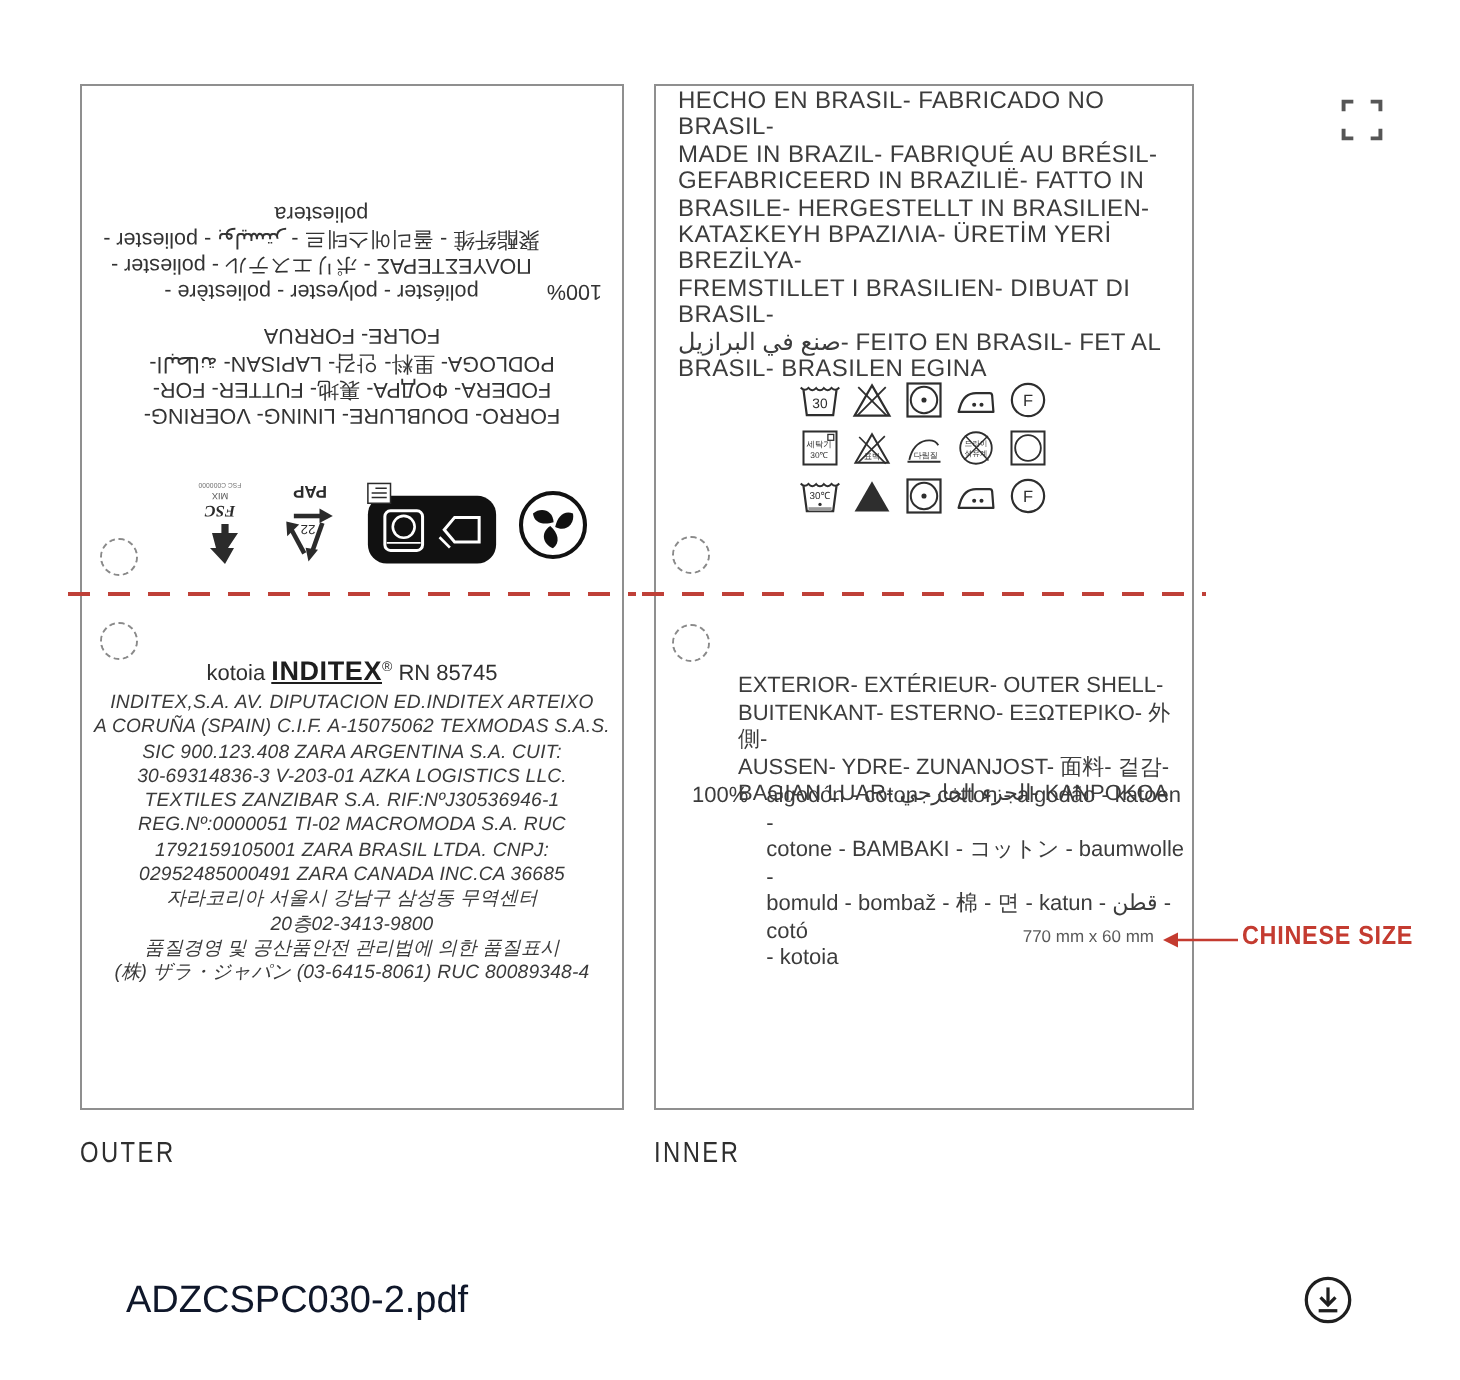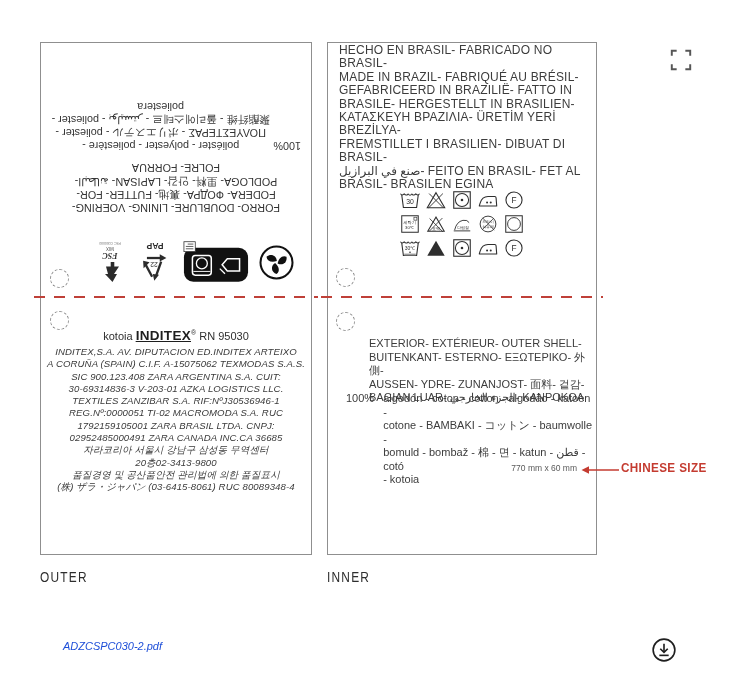--- a/index.html
+++ b/index.html
@@ -39,21 +39,21 @@
   .size-note{position:absolute;right:19px;top:420px;font-size:8.5px;color:#5a5a5a;margin-left:44px;}
   
   .caption{position:absolute;top:569px;font-size:14.5px;color:#2e2e2e;letter-spacing:1.5px;
            transform:scaleX(.82);transform-origin:left center;}
   #cap-outer{left:40px;} #cap-inner{left:327px;}
   .annot-arrow{position:absolute;left:578px;top:464px;}
   .annot-text{position:absolute;left:621px;top:460px;font-size:13px;font-weight:600;color:#c43b30;
               letter-spacing:.4px;white-space:nowrap;transform:scaleX(.9);transform-origin:left center;}
   .fs-btn{position:absolute;left:667px;top:47px;width:28px;height:28px;background:none;border:none;padding:0;cursor:pointer;}
   .dl-btn{position:absolute;left:649px;top:636px;width:30px;height:30px;background:none;border:none;padding:0;cursor:pointer;}
-  .filename{position:absolute;left:63px;top:640px;font-size:11px;color:#1d4ed8;font-style:italic;}
+  .filename{position:absolute;left:63px;top:640px;font-size:19px;color:#0f172a;}
 </style>
 </head>
 <body>
 
 <div class="canvas">
 
   <button class="fs-btn">
     <svg width="26" height="26" viewBox="0 0 24 24">
       <path d="M3.5 8V3.5H8 M16 3.5h4.5V8 M20.5 16v4.5H16 M8 20.5H3.5V16" fill="none" stroke="#565656" stroke-width="1.8"></path>
     </svg>
@@ -117,21 +117,21 @@
           </svg>
         </div>
       </div>
     <div class="hole" style="left:9px;top:226px"></div>
     <div class="cut"></div>
     <div class="hole" style="left:9px;top:268px"></div>
     <div class="company">
       <div class="company-header">
         <span>kotoia</span>
         <span class="brand">INDITEX</span><span class="sup">®</span>
-        <span>RN 95030</span>
+        <span>RN 85745</span>
       </div>
       <div class="company-lines preline">INDITEX,S.A. AV. DIPUTACION ED.INDITEX ARTEIXO
 A CORUÑA (SPAIN) C.I.F. A-15075062 TEXMODAS S.A.S.
 SIC 900.123.408 ZARA ARGENTINA S.A. CUIT:
 30-69314836-3 V-203-01 AZKA LOGISTICS LLC.
 TEXTILES ZANZIBAR S.A. RIF:NºJ30536946-1
 REG.Nº:0000051 TI-02 MACROMODA S.A. RUC
 1792159105001 ZARA BRASIL LTDA. CNPJ:
 02952485000491 ZARA CANADA INC.CA 36685
 자라코리아 서울시 강남구 삼성동 무역센터

